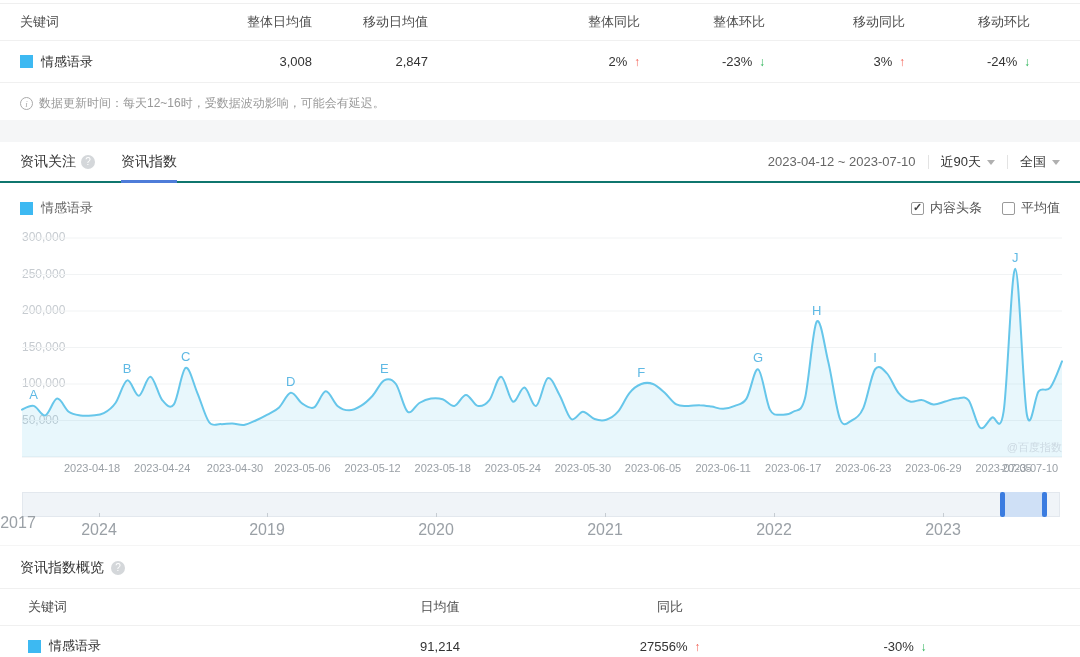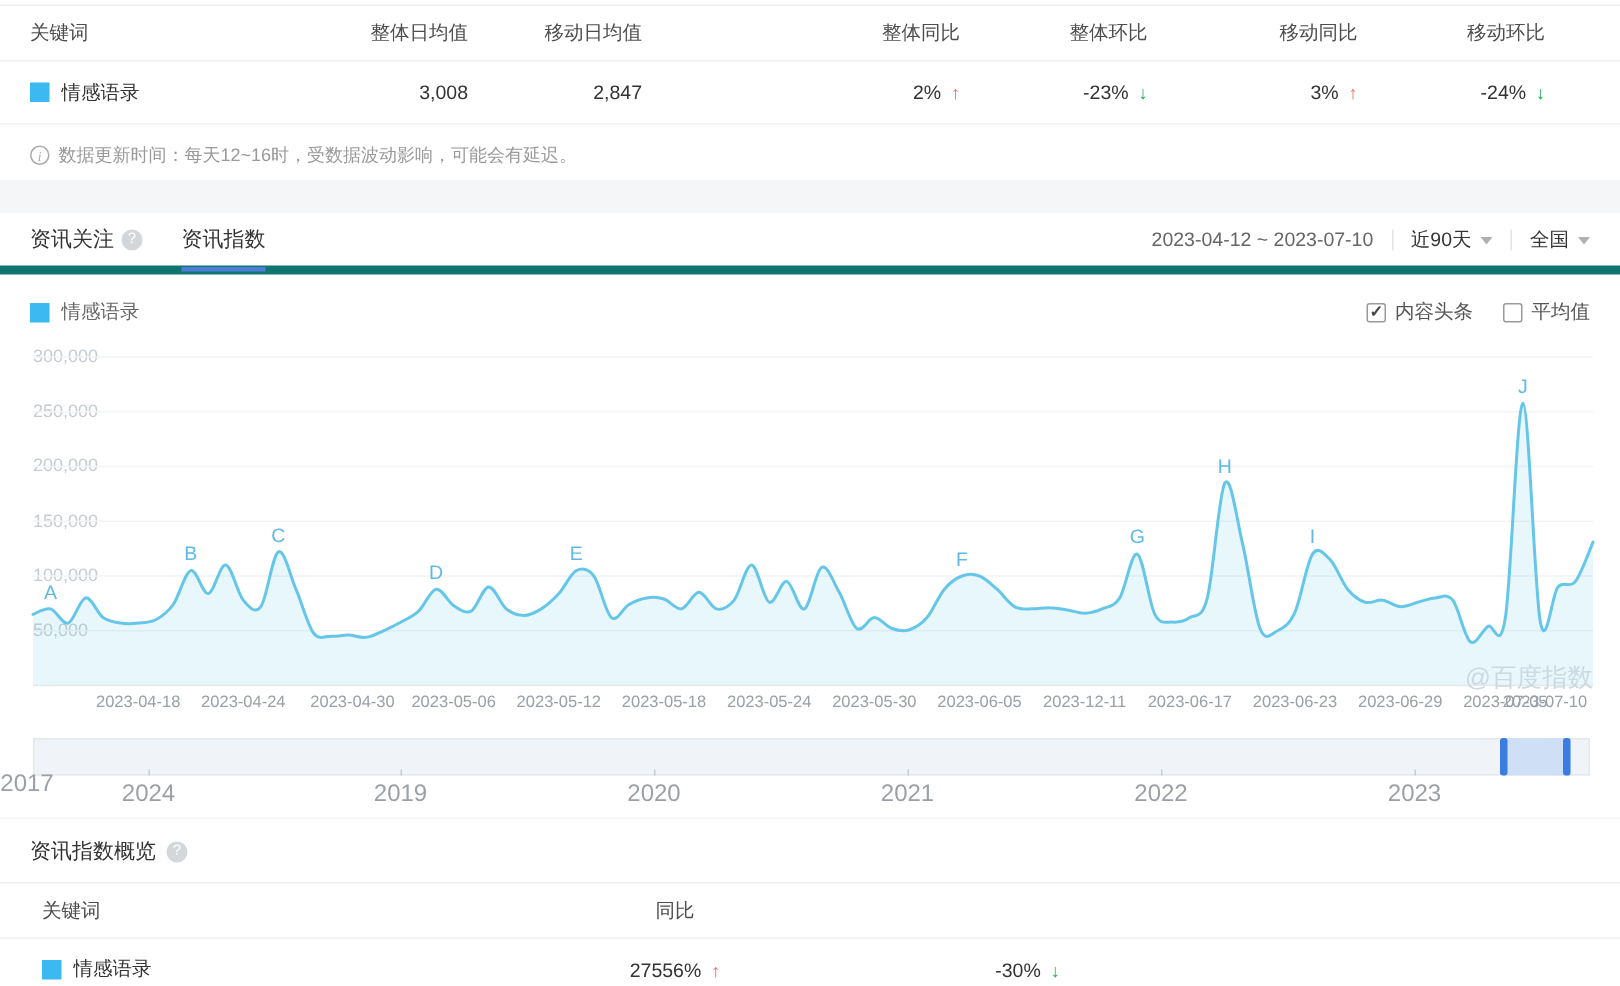--- a/index.html
+++ b/index.html
@@ -26,21 +26,21 @@
   .arrow.down { color: #27b254; }
   .update-note { display: flex; align-items: center; gap: 6px; padding: 12px 20px; color: #999; font-size: 12px; }
   .info-i { width: 13px; height: 13px; flex: 0 0 13px; border: 1px solid #aaa; border-radius: 50%; color: #aaa;
             font-size: 9px; line-height: 12px; text-align: center; font-style: italic; font-family: "Liberation Serif", serif; }
 
   
   .band { position: absolute; top: 120px; left: 0; width: 1080px; height: 22px; background: #f5f6f7; }
 
   
   .tabs-row { position: absolute; top: 142px; left: 0; width: 1080px; height: 41px; display: flex; align-items: center;
-              padding: 0 20px; border-bottom: 6px solid #0f766e; background: #fff; }
+              padding: 0 20px; border-bottom: 2px solid #0f766e; background: #fff; }
   .tab { position: relative; height: 41px; display: flex; align-items: center; gap: 5px; margin-right: 26px;
          font-size: 14px; color: #333; cursor: pointer; }
   .tab.active::after { content: ""; position: absolute; left: 0; right: 0; bottom: -1px; height: 3px; background: #4e7cd9; }
   .help-badge { width: 14px; height: 14px; border-radius: 50%; background: #d4d7da; color: #fff; font-size: 10px;
                 line-height: 14px; text-align: center; }
   .controls { margin-left: auto; display: flex; align-items: center; gap: 12px; font-size: 13px; color: #666; }
   .dropdown { display: flex; align-items: center; gap: 6px; color: #333; cursor: pointer; }
   .caret { width: 0; height: 0; border-left: 4px solid transparent; border-right: 4px solid transparent;
            border-top: 5px solid #b0b0b0; margin-top: 2px; }
   .divider-v { width: 1px; height: 14px; background: #e3e3e3; }
@@ -52,21 +52,21 @@
   .cb { display: flex; align-items: center; gap: 6px; font-size: 13px; color: #555; cursor: pointer; }
   .cb-box { position: relative; width: 13px; height: 13px; border: 1px solid #9a9a9a; border-radius: 2px; background: #fff; }
   .cb-box.checked::after { content: "✓"; position: absolute; top: -2px; left: 1px; font-size: 11px; font-weight: bold; color: #444; }
 
   
   #axis-layer, #overlay-layer { position: absolute; top: 0; left: 0; width: 1080px; height: 657px; pointer-events: none; }
   #chart-svg { position: absolute; top: 0; left: 0; }
   .y-label { position: absolute; left: 22px; font-size: 12px; color: #c6cbd0; }
   .x-label { position: absolute; top: 462px; transform: translateX(-50%); font-size: 11px; color: #9aa0a6; white-space: nowrap; }
   .pt-label { position: absolute; transform: translateX(-50%); font-size: 13px; color: #5fb9e4; }
-  .watermark { position: absolute; top: 440px; right: 18px; font-size: 17px; color: #ccd9e2; }
+  .watermark { position: absolute; top: 440px; right: 18px; font-size: 11px; color: #ccd9e2; }
 
   
   .tl-track { position: absolute; left: 22px; top: 492px; width: 1038px; height: 25px; background: #f0f4f8;
               border: 1px solid #e3e8ee; cursor: pointer; }
   .tl-sel { position: absolute; left: 1002px; top: 492px; width: 45px; height: 25px; background: #cfe0f6; }
   .tl-handle { position: absolute; top: 492px; width: 5px; height: 25px; background: #3b7ce0; border-radius: 2px; cursor: ew-resize; }
   .tl-handle.h1 { left: 1000px; }
   .tl-handle.h2 { left: 1042px; }
   .tl-year { position: absolute; top: 521px; transform: translateX(-50%); font-size: 16px; color: #9aa0a6; }
   .tl-year.first { top: 514px; }
@@ -165,21 +165,21 @@
       <span class="y-label" style="top: 412.5px;">50,000</span>
       <span class="x-label" style="left: 92.1124px;">2023-04-18</span>
       <span class="x-label" style="left: 162.225px;">2023-04-24</span>
       <span class="x-label" style="left: 235px;">2023-04-30</span>
       <span class="x-label" style="left: 302.449px;">2023-05-06</span>
       <span class="x-label" style="left: 372.562px;">2023-05-12</span>
       <span class="x-label" style="left: 442.674px;">2023-05-18</span>
       <span class="x-label" style="left: 512.787px;">2023-05-24</span>
       <span class="x-label" style="left: 582.899px;">2023-05-30</span>
       <span class="x-label" style="left: 653.011px;">2023-06-05</span>
-      <span class="x-label" style="left: 723.124px;">2023-12-11</span>
+      <span class="x-label" style="left: 723.124px;">2023-06-11</span>
       <span class="x-label" style="left: 793.236px;">2023-06-17</span>
       <span class="x-label" style="left: 863.348px;">2023-06-23</span>
       <span class="x-label" style="left: 933.461px;">2023-06-29</span>
       <span class="x-label" style="left: 1003.57px;">2023-07-05</span>
       <span class="x-label" style="left: 1030px;">2023-07-10</span>
     </div>
   <svg id="chart-svg" width="1080" height="657" viewBox="0 0 1080 657">
       <line x1="22" y1="238.0" x2="1062" y2="238.0" stroke="#f1f3f4" stroke-width="1"></line>
       <line x1="22" y1="274.5" x2="1062" y2="274.5" stroke="#f1f3f4" stroke-width="1"></line>
       <line x1="22" y1="311.0" x2="1062" y2="311.0" stroke="#f1f3f4" stroke-width="1"></line>
@@ -224,25 +224,27 @@
       <span class="tl-tick" style="left: 943px;"></span>
     </div>
 
   <section class="overview">
     <div class="ov-title-row">
       <span>资讯指数概览</span>
       <span class="help-badge">?</span>
     </div>
     <div class="ov-row ov-header">
       <div class="oc1">关键词</div>
+      <div class="oc2">日均值</div>
       <div class="oc3">同比</div>
     </div>
     <div class="ov-row ov-data">
       <div class="oc1">
         <span class="swatch"></span>
         <span>情感语录</span>
       </div>
+      <div class="oc2">91,214</div>
       <div class="oc3"><span class="val">27556% </span><span class="arrow up">↑</span></div>
       <div class="oc4"><span class="val">-30% </span><span class="arrow down">↓</span></div>
     </div>
   </section>
 
 </div>
 
 </body></html>

